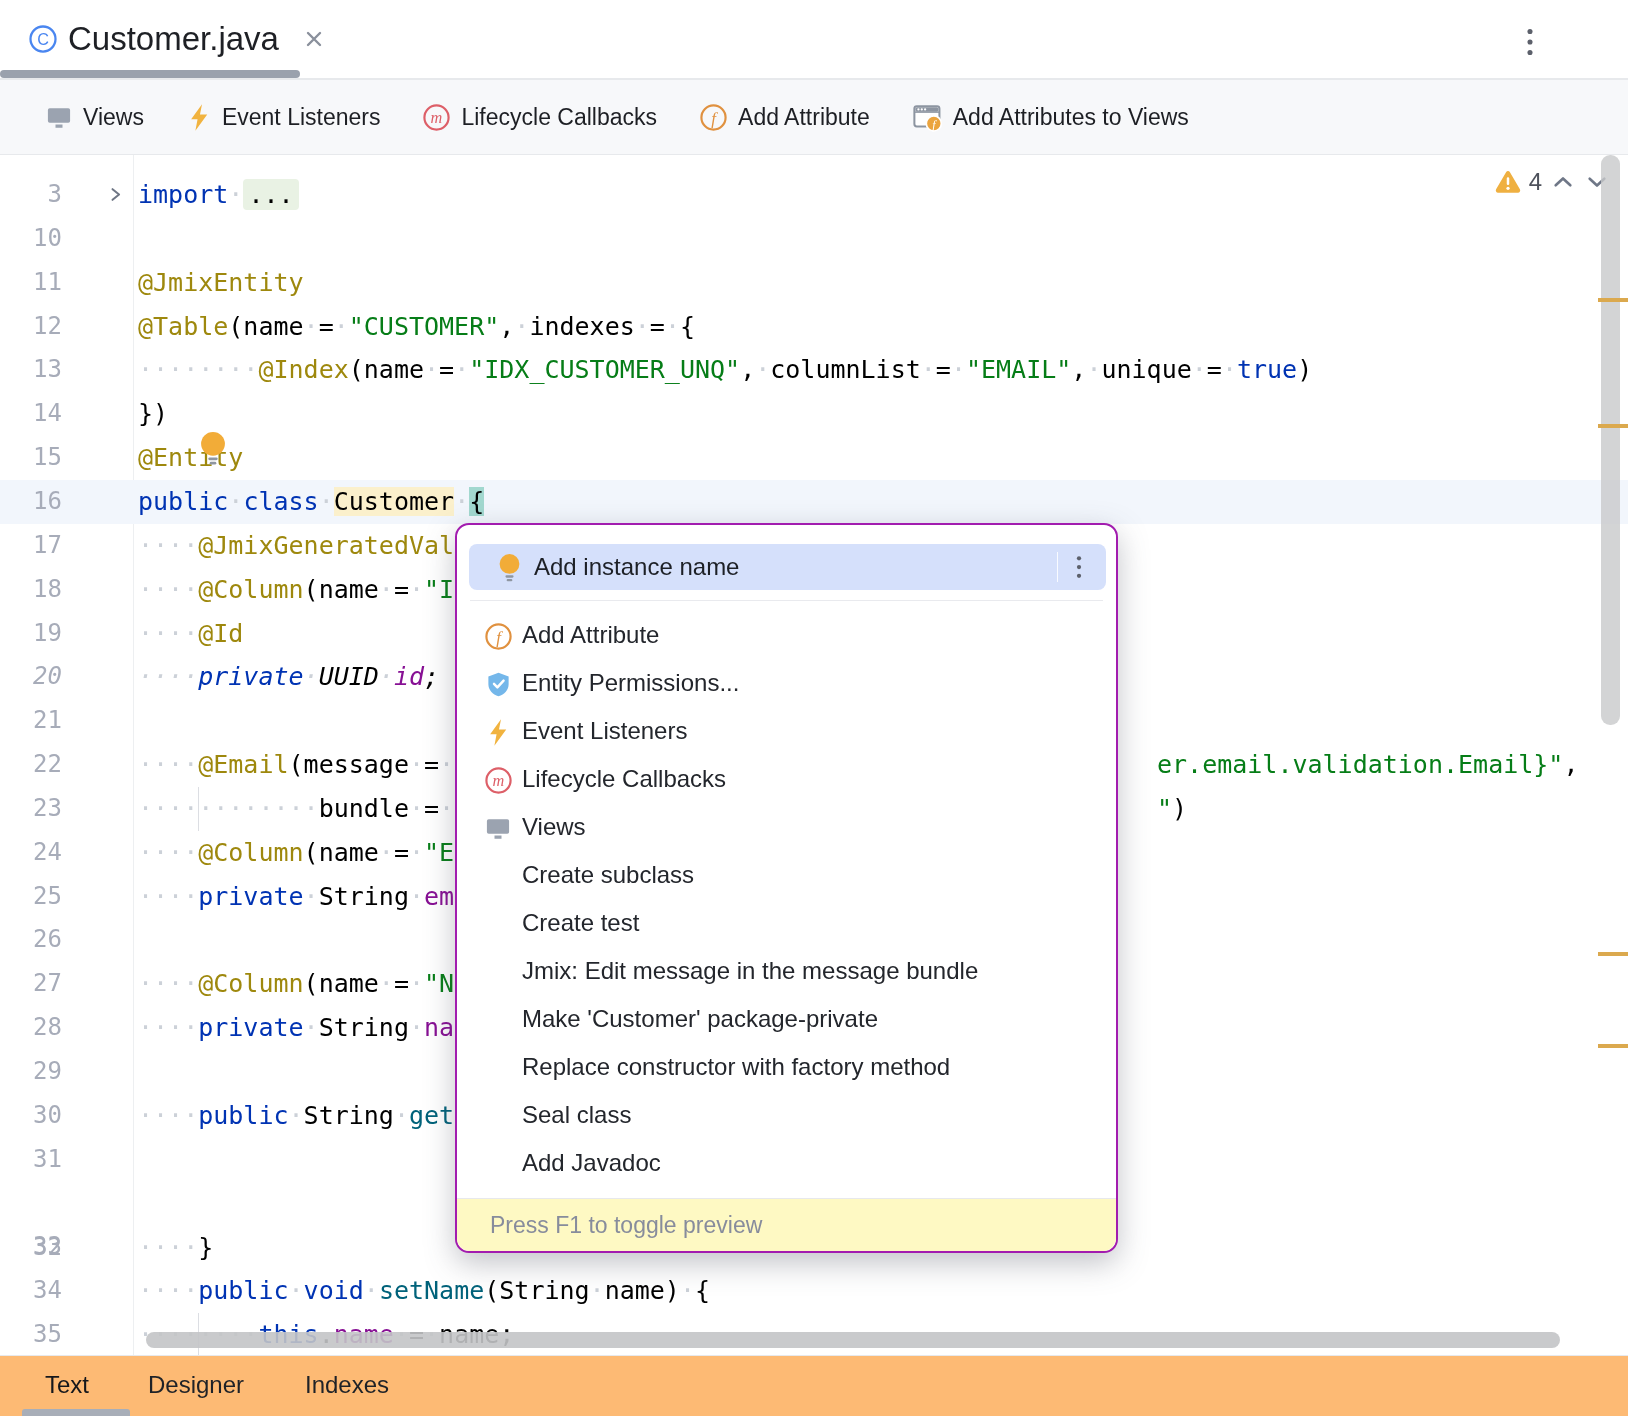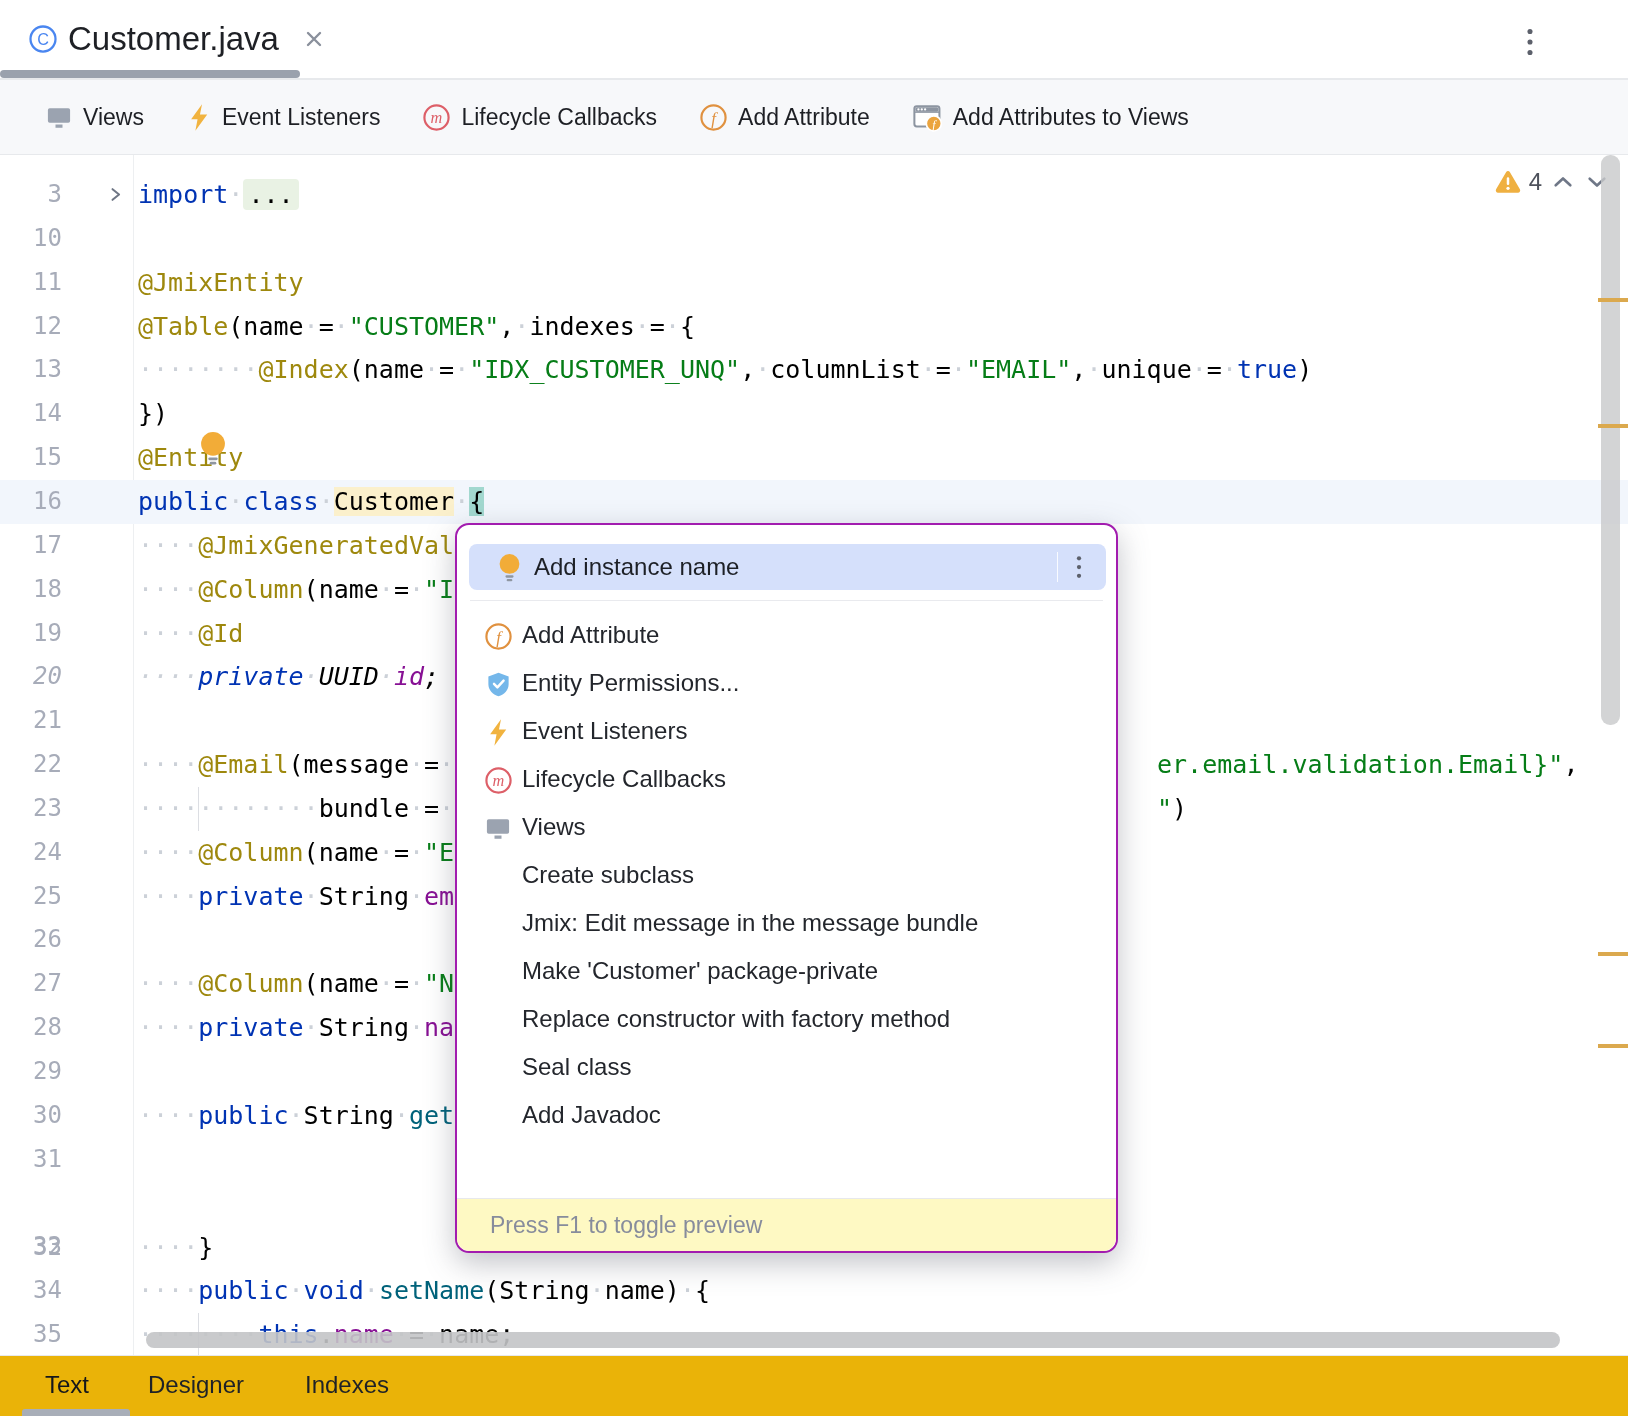--- a/index.html
+++ b/index.html
@@ -58,21 +58,21 @@
   #popup-selected .psel-label{position:absolute;left:65px;top:0;line-height:46px;font-size:24px;color:#1d2026;}
   #psel-sep{position:absolute;right:48px;top:8px;width:1px;height:30px;background:rgba(255,255,255,.85);}
   #psel-kebab{position:absolute;right:12px;top:6px;width:30px;height:34px;display:flex;align-items:center;justify-content:center;cursor:pointer;}
   #popup-divider{position:absolute;left:13px;right:13px;top:75px;height:1px;background:#e9eaee;}
   #popup-items{position:absolute;left:0;top:86px;width:663px;}
   .pitem{position:relative;height:48px;display:flex;align-items:center;padding-left:65px;font-size:24px;color:#23262c;cursor:pointer;box-sizing:border-box;}
   .pitem .picon{position:absolute;left:26px;top:10px;width:30px;height:30px;display:flex;align-items:center;justify-content:center;}
   #popup-footer{position:absolute;left:0;bottom:0;width:100%;height:53px;background:#fef9c3;border-top:1px solid #e7e8ec;border-radius:0 0 13px 13px;box-sizing:border-box;}
   #popup-footer span{display:block;margin-left:33px;line-height:52px;font-size:23px;color:#878c9c;}
   
-  #bottombar{position:absolute;left:0;top:1355px;width:1628px;height:61px;background:#eab308;border-top:1px solid #e7e9ec;box-sizing:border-box;}
+  #bottombar{position:absolute;left:0;top:1355px;width:1628px;height:61px;background:#fdba74;border-top:1px solid #e7e9ec;box-sizing:border-box;}
   .btab{position:absolute;top:0;height:60px;line-height:58px;font-size:24px;color:#1f2227;cursor:pointer;}
   #btab-underline{position:absolute;left:22px;bottom:0;width:108px;height:7px;background:#a8aeb8;border-radius:3px 3px 0 0;}
 </style>
 </head>
 <body>
 
 <div id="tabbar">
   <div class="tab">
     <span class="tab-icon" id="tab-file-icon">
         <svg width="30" height="30" viewBox="0 0 24 24">
@@ -359,20 +359,23 @@
             <rect x="2.5" y="3" width="19" height="12.5" rx="1.5" fill="#9ba3b0"></rect>
             <rect x="9" y="17" width="6" height="2.8" fill="#9ba3b0"></rect>
           </svg>
         </span>
         <span>Views</span>
       </div>
       <div class="pitem">
         <span>Create subclass</span>
       </div>
       <div class="pitem">
+        <span>Create test</span>
+      </div>
+      <div class="pitem">
         <span>Jmix: Edit message in the message bundle</span>
       </div>
       <div class="pitem">
         <span>Make 'Customer' package-private</span>
       </div>
       <div class="pitem">
         <span>Replace constructor with factory method</span>
       </div>
       <div class="pitem">
         <span>Seal class</span>

